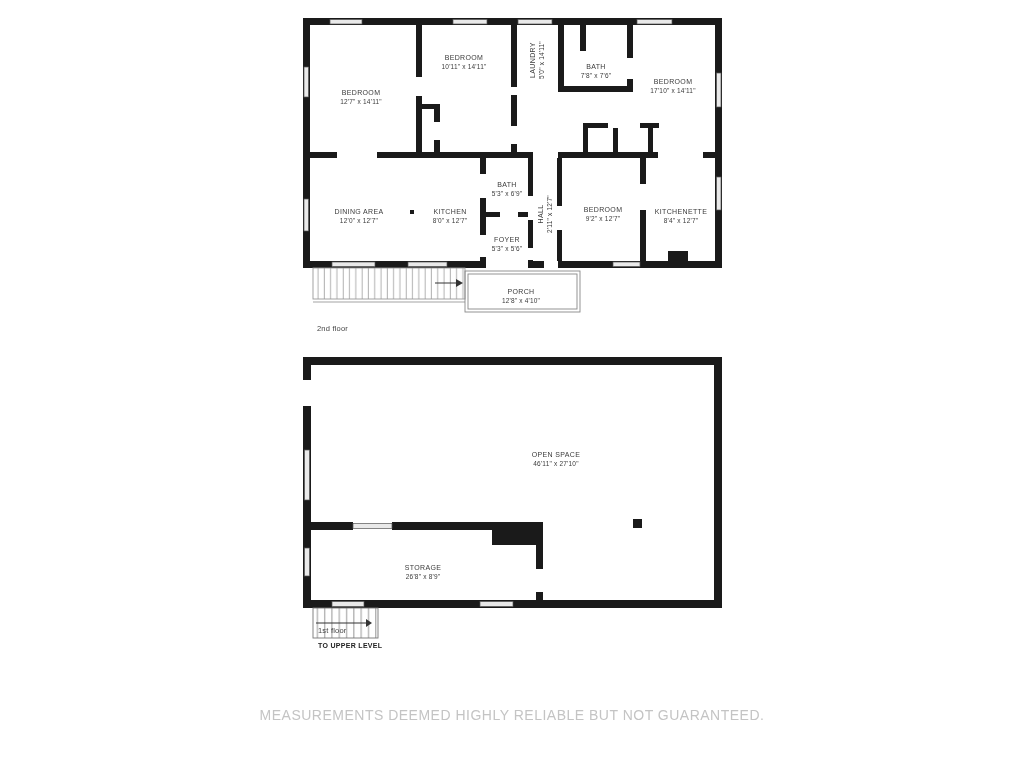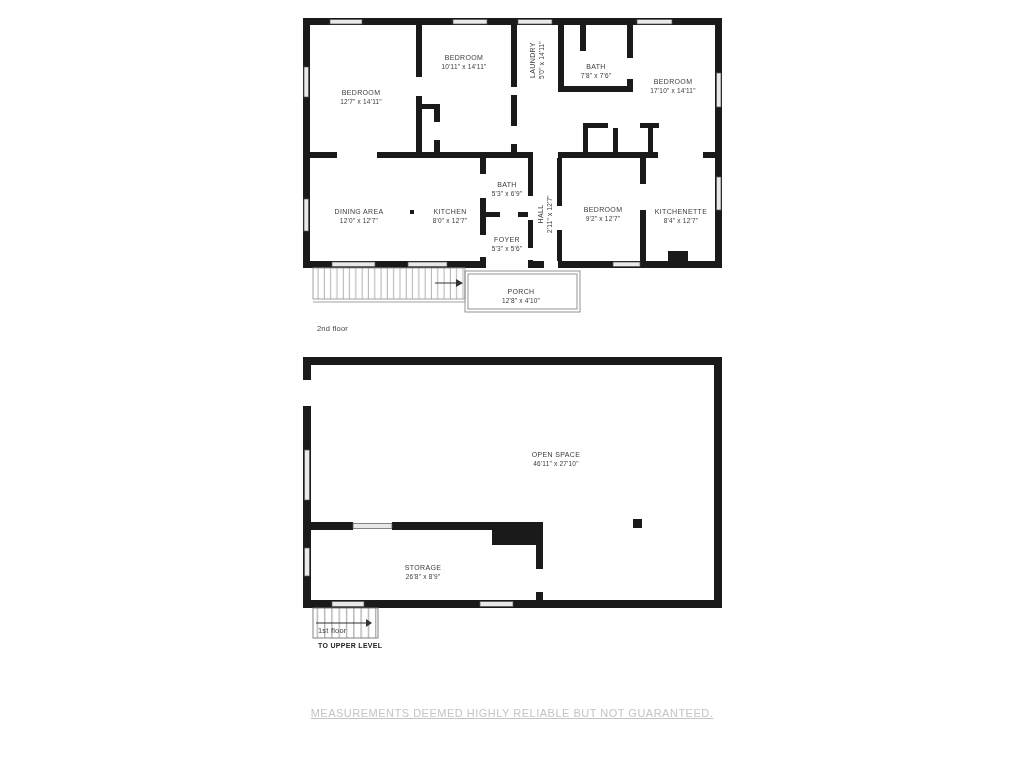--- a/index.html
+++ b/index.html
@@ -5,22 +5,22 @@
   html,body{margin:0;padding:0;background:#fff;}
   #stage{position:relative;width:1024px;height:768px;background:#fff;overflow:hidden;
          font-family:"Liberation Sans",sans-serif;border-radius:21px;}
   svg{position:absolute;left:0;top:0;}
   .rl{position:absolute;transform:translate(-50%,-50%);text-align:center;color:#3a3a3a;white-space:nowrap;}
   .rl.vert{transform:translate(-50%,-50%) rotate(-90deg);}
   .rn{font-size:7px;line-height:9px;letter-spacing:.35px;}
   .rd{font-size:6.5px;line-height:9px;letter-spacing:.2px;}
   .caption{position:absolute;font-size:7.5px;color:#444;letter-spacing:.2px;}
   .stairs-label{position:absolute;font-size:7px;font-weight:bold;color:#222;letter-spacing:.3px;}
-  .disclaimer{position:absolute;left:0;width:1024px;text-align:center;font-size:11px;
-              color:#c4c4c4;letter-spacing:.5px;text-decoration:underline;}
+  .disclaimer{position:absolute;left:0;width:1024px;text-align:center;font-size:14px;
+              color:#c4c4c4;letter-spacing:.5px;}
 </style>
 </head>
 <body>
 
 <div id="stage">
 
 <svg width="1024" height="768" viewBox="0 0 1024 768">
   <defs>
     <pattern id="deckP" width="6.3" height="8" patternUnits="userSpaceOnUse">
       <path d="M3 0 V8" stroke="#999" stroke-width="0.8"></path>

